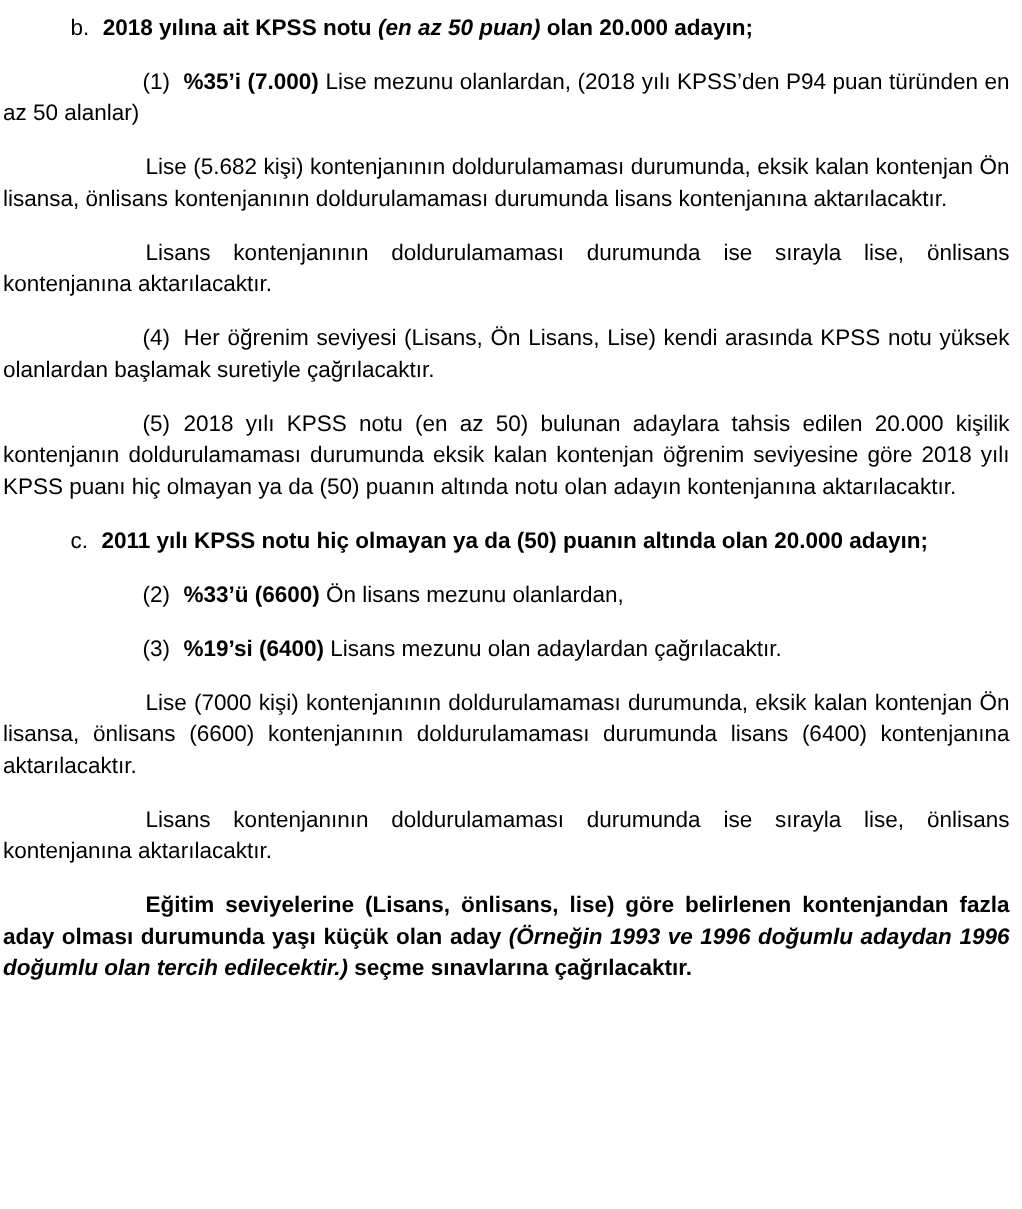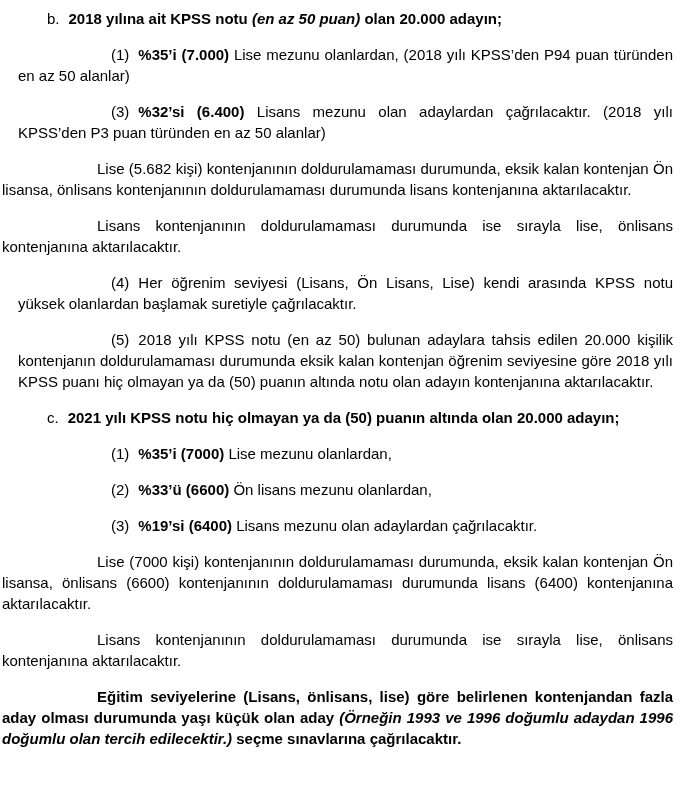--- a/index.html
+++ b/index.html
@@ -20,40 +20,38 @@
     padding: 8px 8px 0 2px;
     overflow: hidden;
   }
   p.para {
     margin: 0 0 15px 0;
     text-align: justify;
   }
   
   p.letter { text-indent: 45px; }
   
-  p.number { text-indent: 93px; margin-left: 16px; }
+  p.number { text-indent: 93px; }
   
   p.plain  { text-indent: 95px; }
   .label { margin-right: 9px; }
   .b { font-weight: bold; }
   .i { font-style: italic; }
 </style>
 </head>
 <body>
 
 <div class="page">
   <div>
       <p class="para letter"><span class="label">b.</span><span class="b">2018 yılına ait KPSS notu </span><span class="b i">(en az 50 puan)</span><span class="b"> olan 20.000 adayın;</span></p>
       <p class="para number"><span class="label">(1)</span><span class="b">%35’i (7.000)</span><span> Lise mezunu olanlardan, (2018 yılı KPSS’den P94 puan türünden en az 50 alanlar)</span></p>
-      <p class="para number"><span class="label">(3)</span><span class="b">%32’si (6.400)</span><span> Lisans mezunu olan adaylardan çağrılacaktır. (2018 yılı KPSS’den P3 puan türünden en az 50 alanlar)</span></p>
       <p class="para plain"><span>Lise (5.682 kişi) kontenjanının doldurulamaması durumunda, eksik kalan kontenjan Ön lisansa, önlisans kontenjanının doldurulamaması durumunda lisans kontenjanına aktarılacaktır.</span></p>
       <p class="para plain"><span>Lisans kontenjanının doldurulamaması durumunda ise sırayla lise, önlisans kontenjanına aktarılacaktır.</span></p>
       <p class="para number"><span class="label">(4)</span><span>Her öğrenim seviyesi (Lisans, Ön Lisans, Lise) kendi arasında KPSS notu yüksek olanlardan başlamak suretiyle çağrılacaktır.</span></p>
       <p class="para number"><span class="label">(5)</span><span>2018 yılı KPSS notu (en az 50) bulunan adaylara tahsis edilen 20.000 kişilik kontenjanın doldurulamaması durumunda eksik kalan kontenjan öğrenim seviyesine göre 2018 yılı KPSS puanı hiç olmayan ya da (50) puanın altında notu olan adayın kontenjanına aktarılacaktır.</span></p>
-      <p class="para letter"><span class="label">c.</span><span class="b">2021 yılı KPSS notu hiç olmayan ya da (50) puanın altında olan 20.000 adayın;</span></p>
-      <p class="para number"><span class="label">(1)</span><span class="b">%35’i (7000)</span><span> Lise mezunu olanlardan,</span></p>
+      <p class="para letter"><span class="label">c.</span><span class="b">2011 yılı KPSS notu hiç olmayan ya da (50) puanın altında olan 20.000 adayın;</span></p>
       <p class="para number"><span class="label">(2)</span><span class="b">%33’ü (6600)</span><span> Ön lisans mezunu olanlardan,</span></p>
       <p class="para number"><span class="label">(3)</span><span class="b">%19’si (6400)</span><span> Lisans mezunu olan adaylardan çağrılacaktır.</span></p>
       <p class="para plain"><span>Lise (7000 kişi) kontenjanının doldurulamaması durumunda, eksik kalan kontenjan Ön lisansa, önlisans (6600) kontenjanının doldurulamaması durumunda lisans (6400) kontenjanına aktarılacaktır.</span></p>
       <p class="para plain"><span>Lisans kontenjanının doldurulamaması durumunda ise sırayla lise, önlisans kontenjanına aktarılacaktır.</span></p>
       <p class="para plain"><span class="b">Eğitim seviyelerine (Lisans, önlisans, lise) göre belirlenen kontenjandan fazla aday olması durumunda yaşı küçük olan aday </span><span class="b i">(Örneğin 1993 ve 1996 doğumlu adaydan 1996 doğumlu olan tercih edilecektir.)</span><span class="b"> seçme sınavlarına çağrılacaktır.</span></p>
     </div>
 </div>
 
 </body></html>

